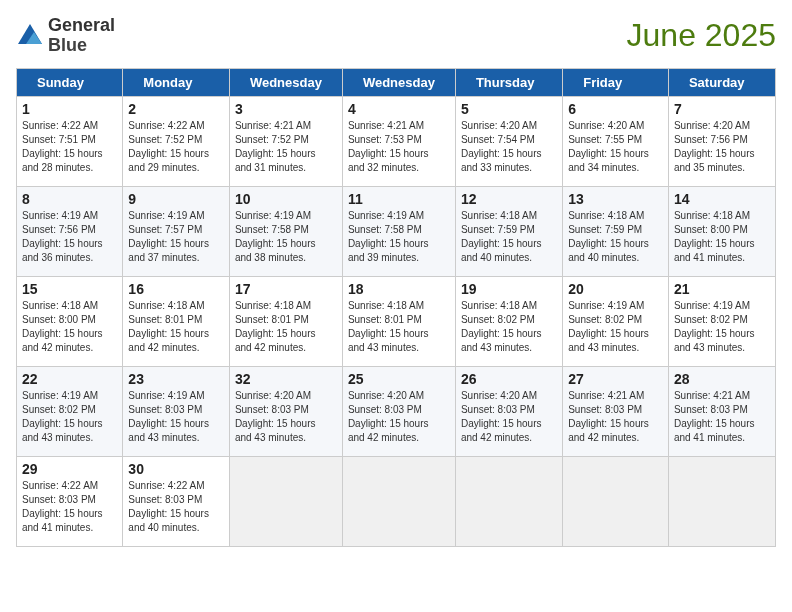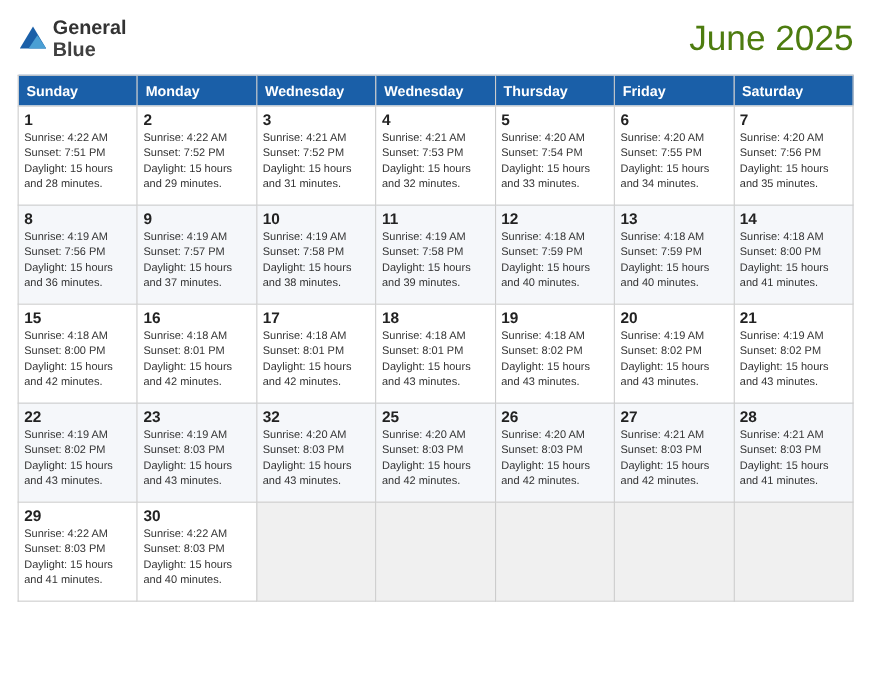--- a/index.html
+++ b/index.html
@@ -6,21 +6,21 @@
     body {
       font-family: Arial, sans-serif;
       background: #fff;
       width: 792px;
       min-height: 612px;
       padding: 16px;
     }
     .header {
       display: flex;
       justify-content: space-between;
-      align-items: flex-start;
+      align-items: center;
       margin-bottom: 12px;
     }
     .logo {
       display: flex;
       align-items: center;
     }
     .logo-text {
       display: flex;
       flex-direction: column;
       line-height: 1.1;
@@ -53,21 +53,21 @@
       color: #555;
     }
     .calendar {
       width: 100%;
       border-collapse: collapse;
       font-size: 11px;
     }
     .calendar th {
       background: #1a5fa8;
       color: #fff;
-      padding: 6px 7px;
+      padding: 6px 20px;
       text-align: left;
       font-size: 13px;
       font-weight: bold;
       border: 1px solid #ccc;
     }
     .calendar td {
       border: 1px solid #ccc;
       vertical-align: top;
       padding: 4px 5px;
       width: 108px;

